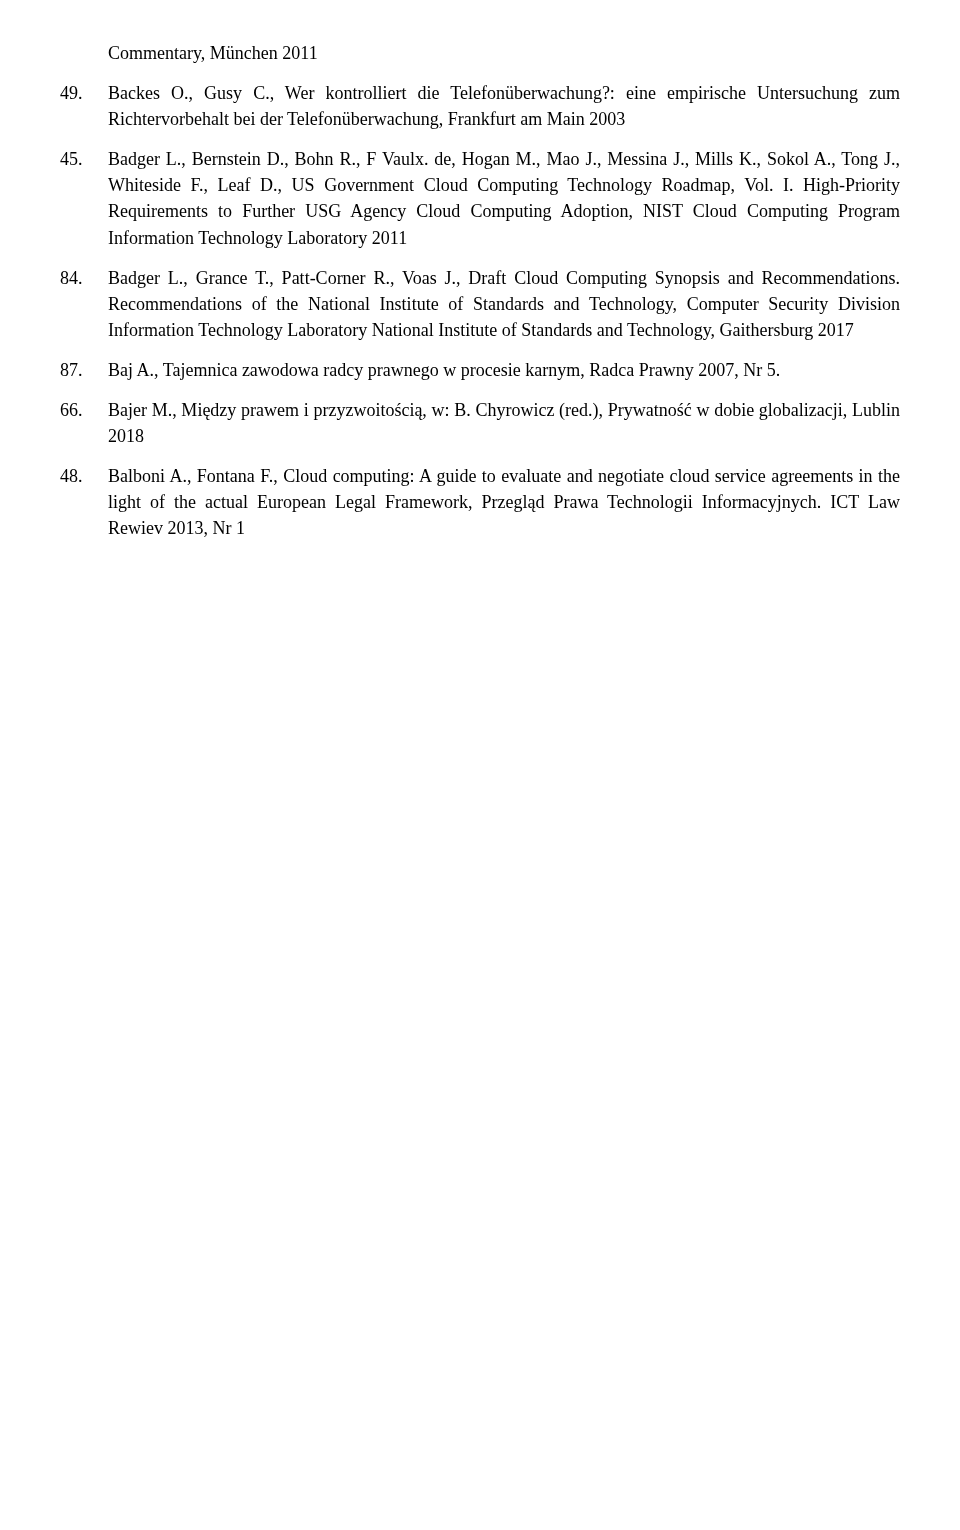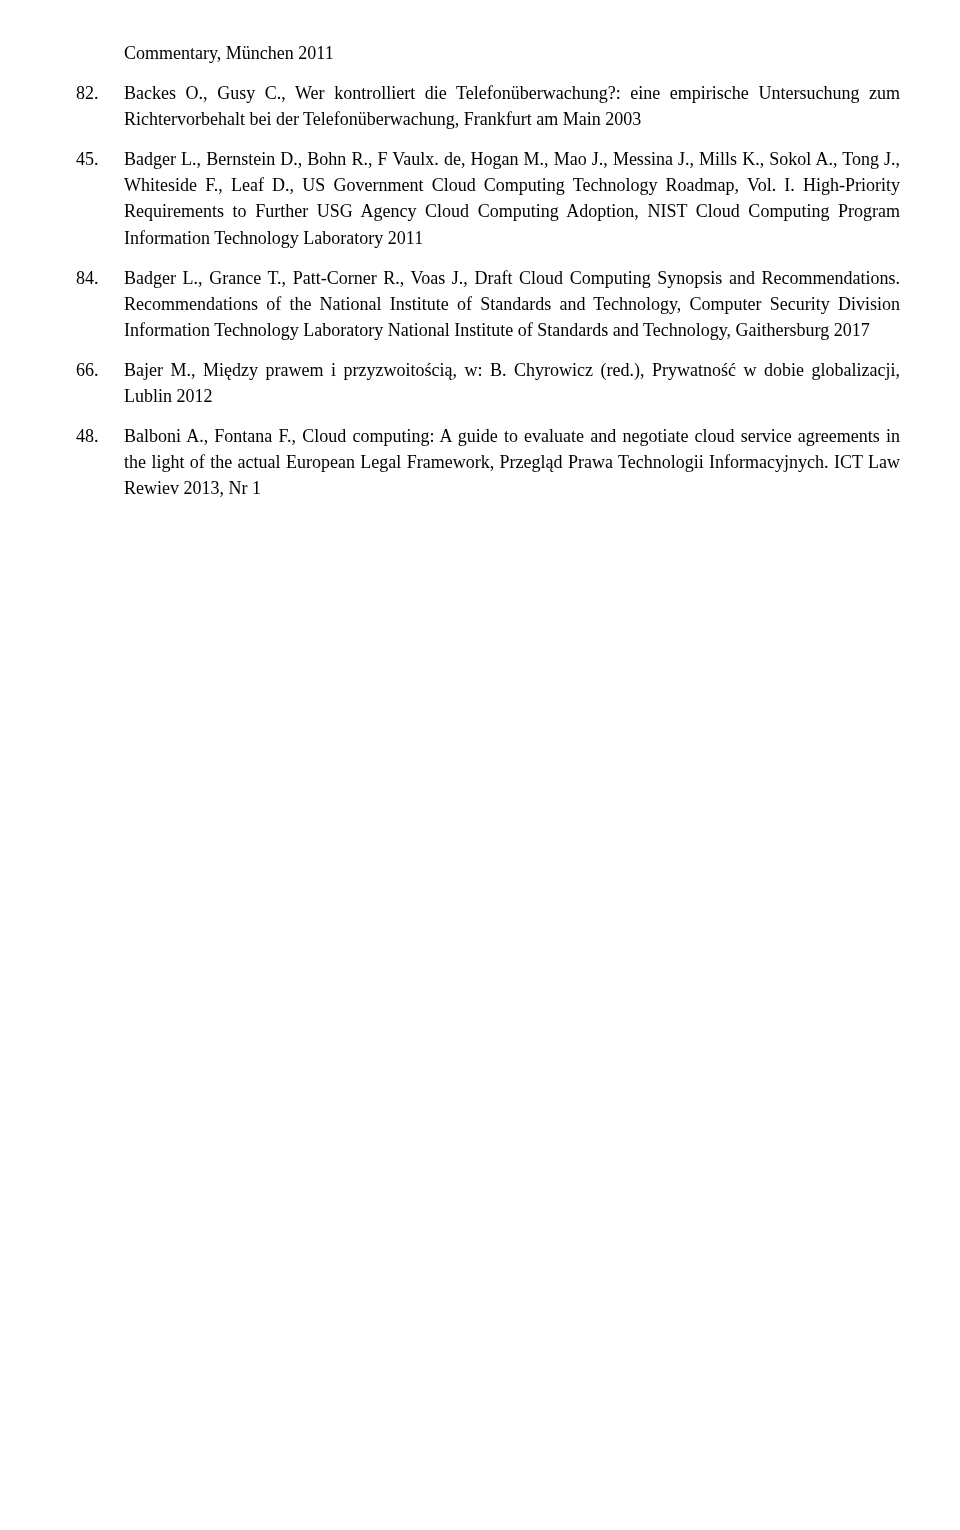--- a/index.html
+++ b/index.html
@@ -19,53 +19,56 @@
     }
     .reference-list {
       list-style: none;
       padding: 0;
       margin: 0;
     }
     .reference-item {
       display: flex;
       margin-bottom: 14px;
       text-align: justify;
-      margin-left: 16px;
     }
     .ref-number {
       min-width: 48px;
       font-weight: normal;
       flex-shrink: 0;
     }
     .ref-content {
       flex: 1;
       text-align: justify;
     }
   </style>
 </head>
 <body>
 
 <ul class="reference-list">
 <li class="reference-item">
       <span class="ref-number"></span>
       <span class="ref-content">Commentary, München 2011</span>
     </li>
     <li class="reference-item">
-      <span class="ref-number">82.</span>
+      <span class="ref-number">49.</span>
       <span class="ref-content">Backes O., Gusy C., Wer kontrolliert die Telefonüberwachung?: eine empirische Untersuchung zum Richtervorbehalt bei der Telefonüberwachung, Frankfurt am Main 2003</span>
     </li>
     <li class="reference-item">
       <span class="ref-number">45.</span>
       <span class="ref-content">Badger L., Bernstein D., Bohn R., F Vaulx. de, Hogan M., Mao J., Messina J., Mills K., Sokol A., Tong J., Whiteside F., Leaf D., US Government Cloud Computing Technology Roadmap, Vol. I. High-Priority Requirements to Further USG Agency Cloud Computing Adoption, NIST Cloud Computing Program Information Technology Laboratory 2011</span>
     </li>
     <li class="reference-item">
       <span class="ref-number">84.</span>
       <span class="ref-content">Badger L., Grance T., Patt-Corner R., Voas J., Draft Cloud Computing Synopsis and Recommendations. Recommendations of the National Institute of Standards and Technology, Computer Security Division Information Technology Laboratory National Institute of Standards and Technology, Gaithersburg 2017</span>
     </li>
     <li class="reference-item">
+      <span class="ref-number">87.</span>
+      <span class="ref-content">Baj A., Tajemnica zawodowa radcy prawnego w procesie karnym, Radca Prawny 2007, Nr 5.</span>
+    </li>
+    <li class="reference-item">
       <span class="ref-number">66.</span>
-      <span class="ref-content">Bajer M., Między prawem i przyzwoitością, w: B. Chyrowicz (red.), Prywatność w dobie globalizacji, Lublin 2012</span>
+      <span class="ref-content">Bajer M., Między prawem i przyzwoitością, w: B. Chyrowicz (red.), Prywatność w dobie globalizacji, Lublin 2018</span>
     </li>
     <li class="reference-item">
       <span class="ref-number">48.</span>
       <span class="ref-content">Balboni A., Fontana F., Cloud computing: A guide to evaluate and negotiate cloud service agreements in the light of the actual European Legal Framework, Przegląd Prawa Technologii Informacyjnych. ICT Law Rewiev 2013, Nr 1</span>
     </li>
   </ul>
 
 </body></html>

